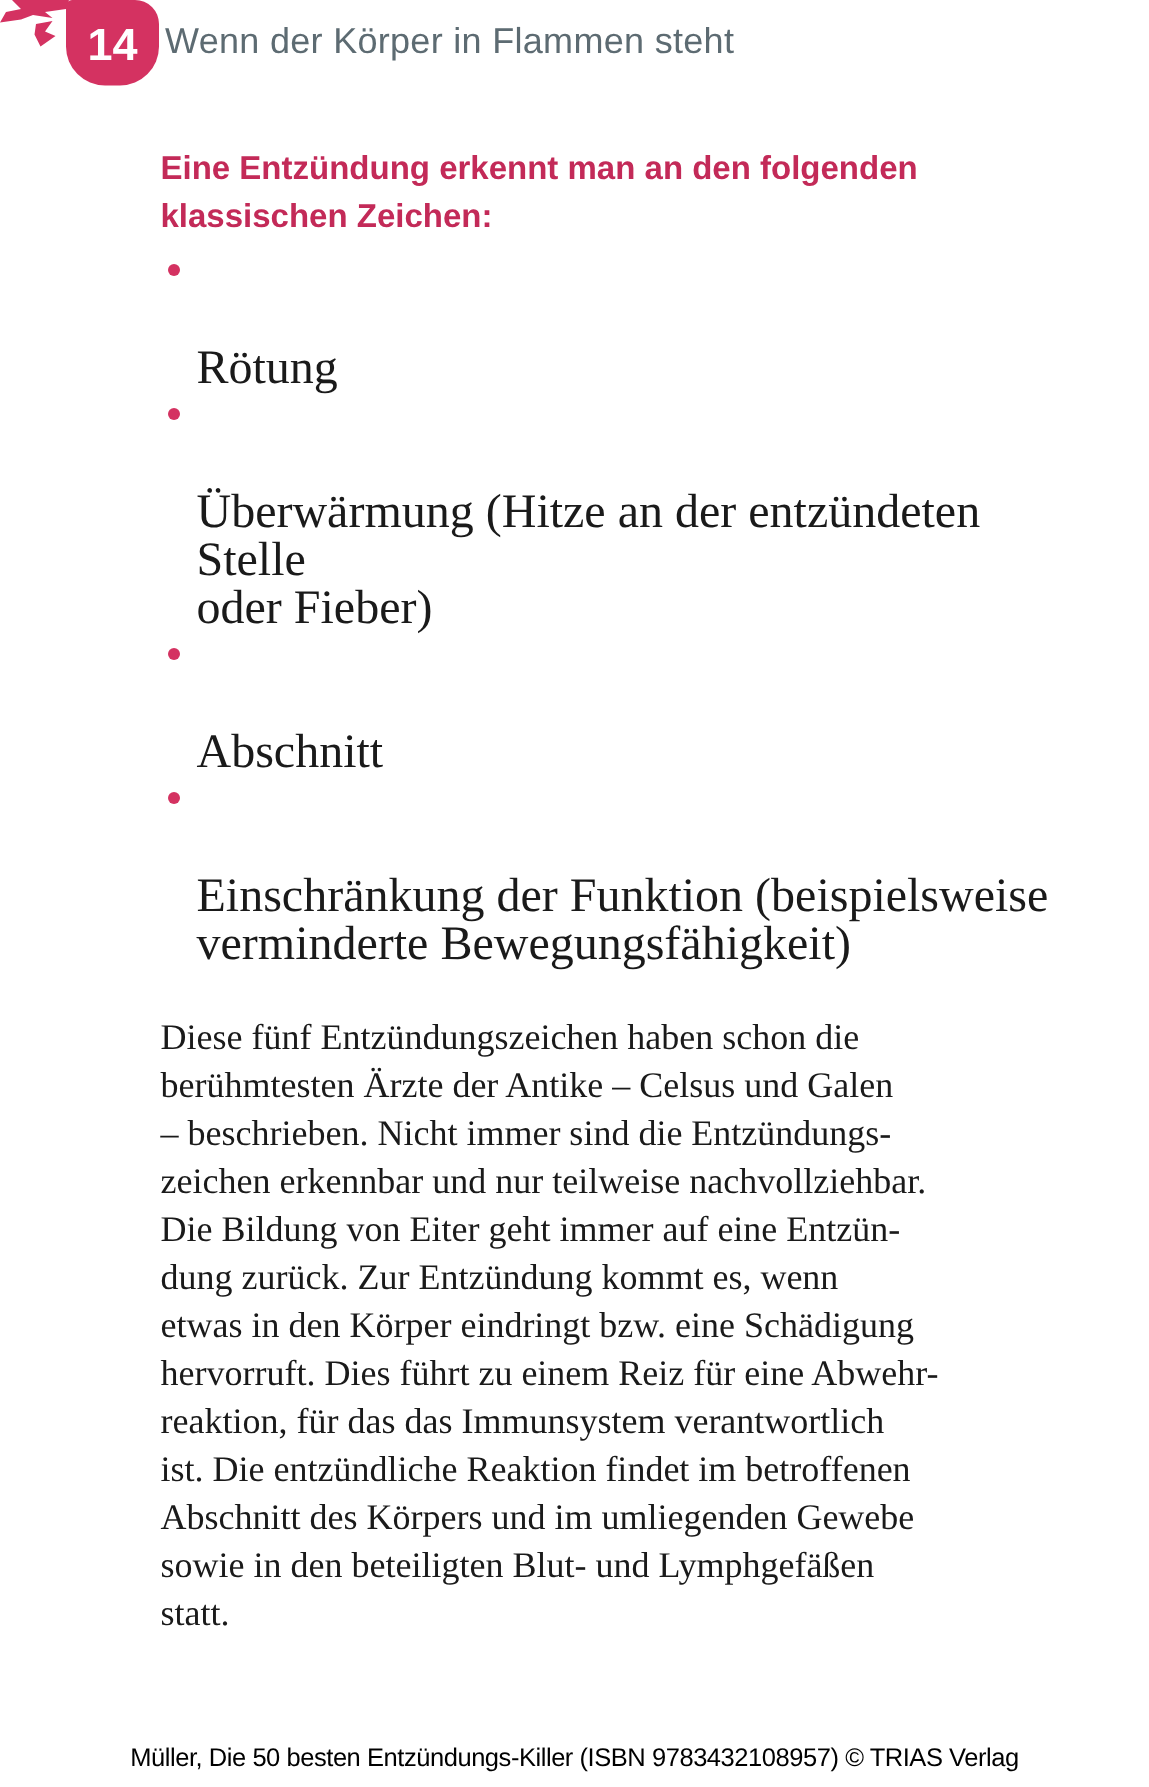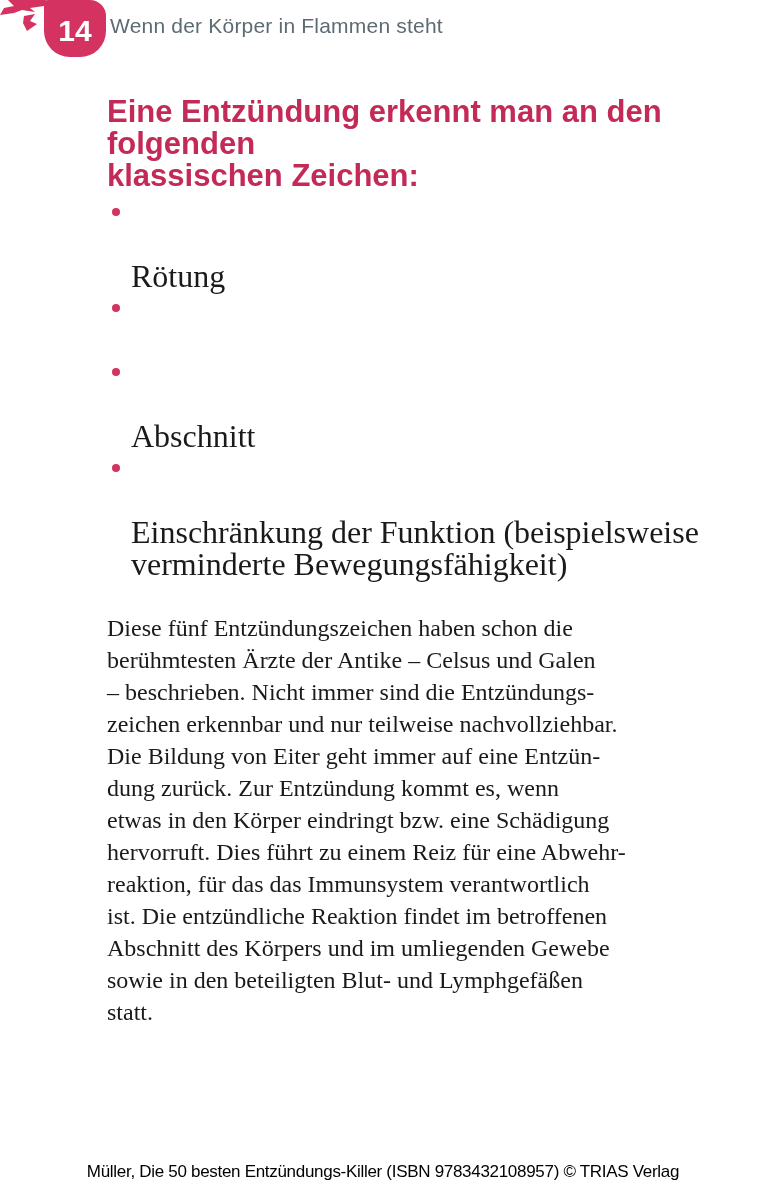--- a/index.html
+++ b/index.html
@@ -33,37 +33,37 @@
     font-family: "Liberation Sans", sans-serif;
     font-weight: bold;
     font-size: 30px;
     color: #ffffff;
     margin-top: 4px;
   }
   .running-head {
     position: absolute;
     left: 110px; top: 14px;
     font-family: "Liberation Sans", sans-serif;
-    font-size: 21px;
+    font-size: 24px;
     color: #5d6b72;
     letter-spacing: 0.2px;
     white-space: nowrap;
   }
 
   
   .main-col {
     position: absolute;
     left: 107px; top: 96px;
     width: 592px;
   }
   .lead-heading {
     margin: 0;
     font-family: "Liberation Sans", sans-serif;
     font-weight: bold;
-    font-size: 31px;
+    font-size: 22px;
     line-height: 32px;
     color: #c32a58;
     white-space: pre-line;
   }
   .symptom-list {
     margin: 4px 0 0 0;
     padding: 0;
     list-style: none;
   }
   .symptom-list li {
@@ -122,20 +122,22 @@
     <h2 class="lead-heading">Eine Entzündung erkennt man an den folgenden
 klassischen Zeichen:</h2>
 
     <ul class="symptom-list">
       <li>
         <span class="bullet-dot"></span>
         <span>Rötung</span>
       </li>
       <li>
         <span class="bullet-dot"></span>
+        <span>Überwärmung (Hitze an der entzündeten Stelle
+oder Fieber)</span>
       </li>
       <li>
         <span class="bullet-dot"></span>
         <span>Abschnitt</span>
       </li>
       <li>
         <span class="bullet-dot"></span>
         <span>Einschränkung der Funktion (beispielsweise
 verminderte Bewegungsfähigkeit)</span>
       </li>

